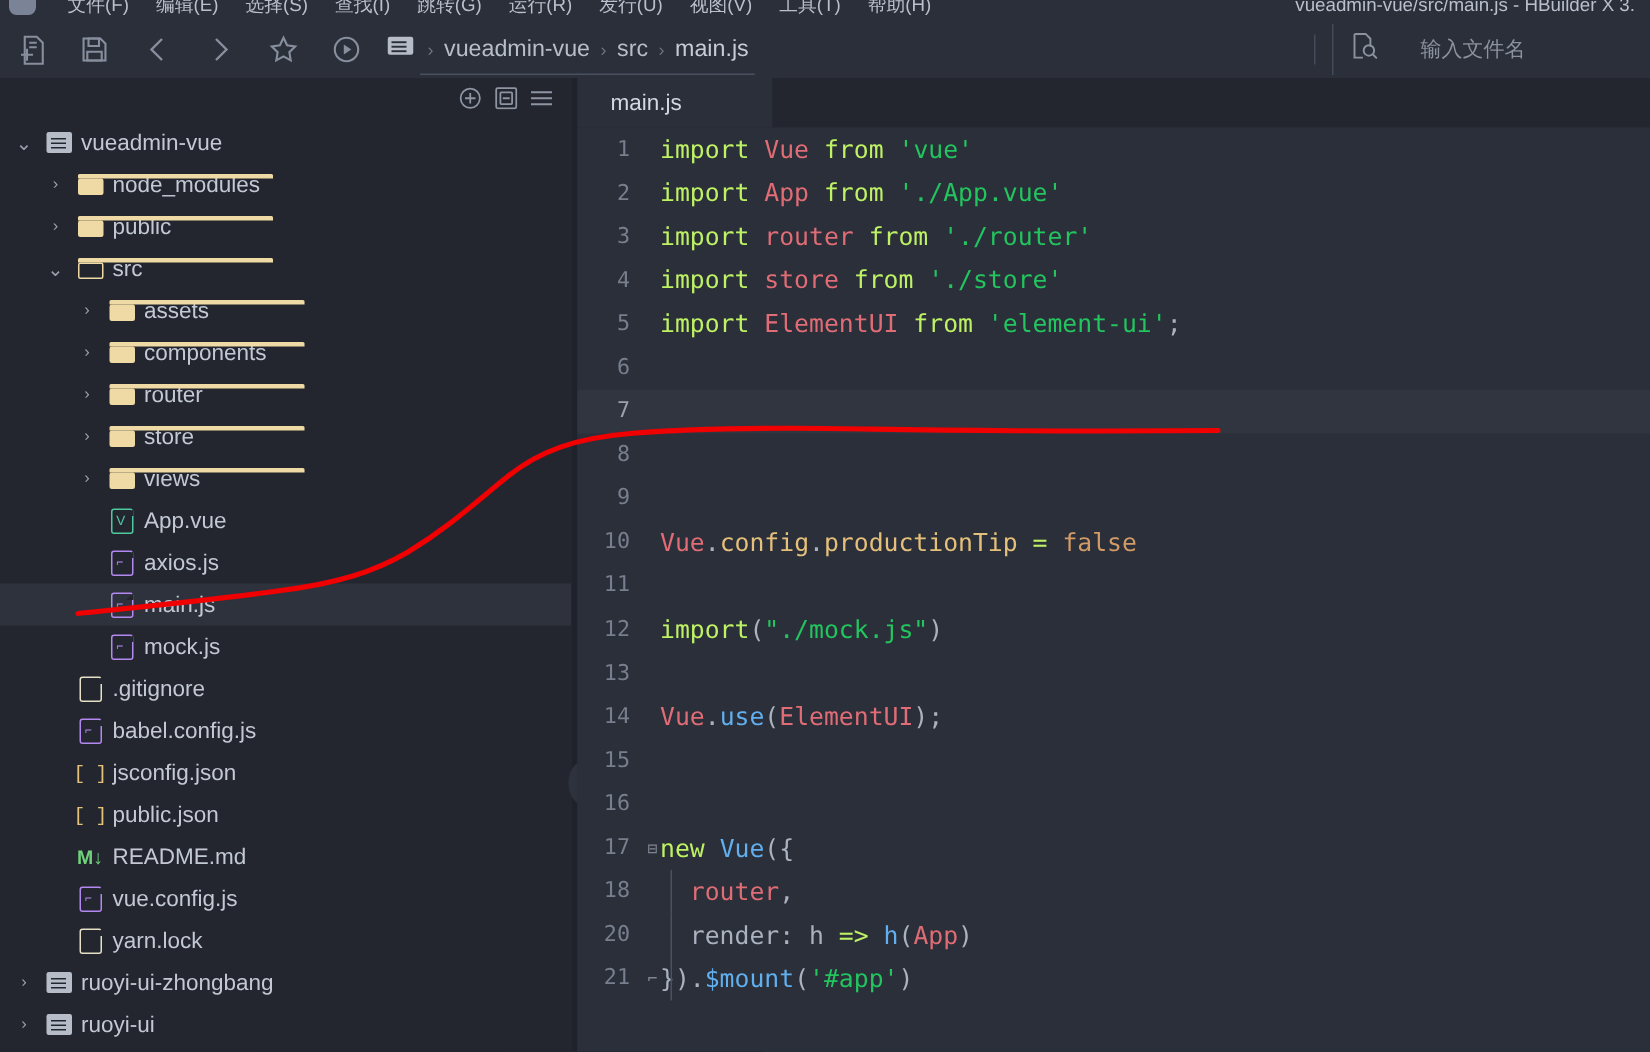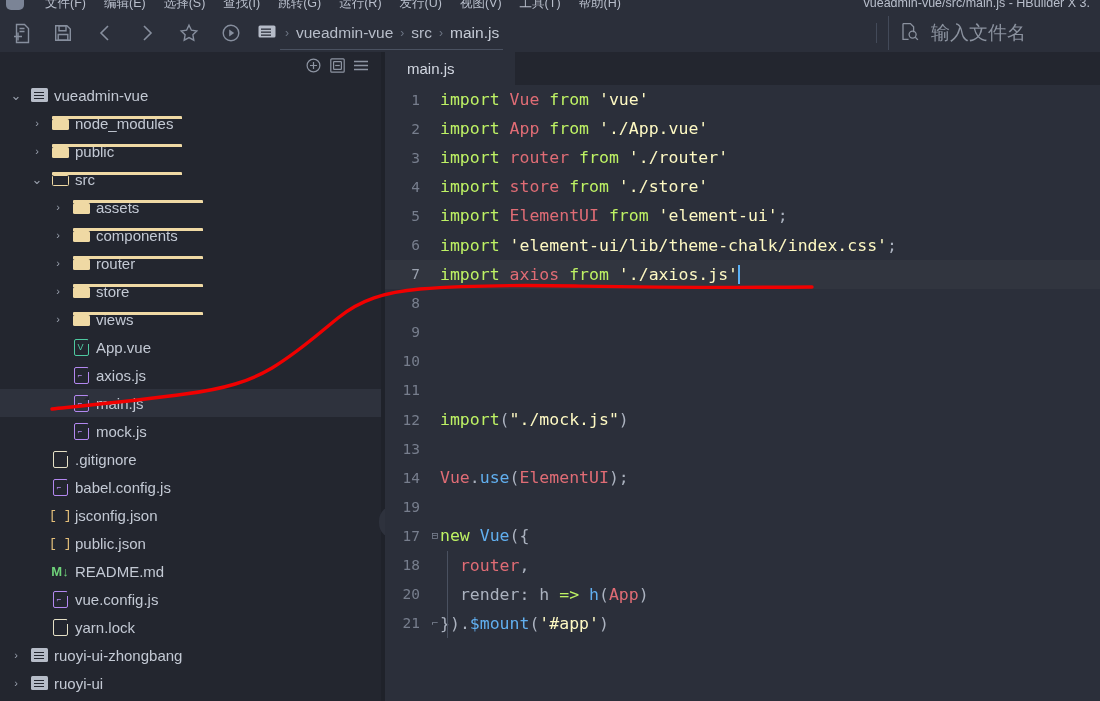--- a/index.html
+++ b/index.html
@@ -46,21 +46,21 @@
   .crumb.last { color: #c6ccd7; }
   .crumb-underline {
     position: absolute; left: 22px; right: 10px; bottom: 0px; height: 1px; background: #4a5160;
   }
   .tb-right { margin-left: auto; display: flex; align-items: center; height: 34px; }
   .searchbox {
     display: flex; align-items: center; height: 34px;
     border-left: 1px solid #434a59; padding-left: 12px; padding-right: 14px; min-width: 212px;
     position: relative;
   }
-  .searchbox .ph { color: #8b929f; font-size: 19px; margin-left: 12px; }
+  .searchbox .ph { color: #8b929f; font-size: 14px; margin-left: 28px; }
   .tb-gap { width: 10px; height: 20px; border-left: 1px solid #434a59; margin-right: 2px;}
 
   
   .sidebar {
     position: absolute; left: 0; top: 52px; width: 381px; bottom: 0;
     background: #23262f; overflow: hidden;
   }
   .sb-head { height: 26px; display: flex; align-items: center; justify-content: flex-end; padding-right: 8px; }
   .sb-head .ico { width: 24px; height: 22px; display: flex; align-items: center; justify-content: center; color: #8d94a2; }
   .tree { padding-top: 3px; font-size: 15px; }
@@ -121,21 +121,21 @@
   .cl.active { background: #31353f; }
   .gut {
     width: 45px; text-align: right; padding-right: 10px; color: #777e8d; font-size: 14.5px;
     flex: 0 0 auto; font-family: "DejaVu Sans Mono", monospace;
   }
   .cl.active .gut { color: #9aa1ae; }
   .fold { width: 10px; flex: 0 0 auto; color: #7d8493; font-size: 11px; text-align: center; line-height: 1;}
   .src { white-space: pre; }
   .kw   { color: #bef264; }
   .id   { color: #e06c75; }
-  .str  { color: #fef9c3; text-align: right; }
+  .str  { color: #22c55e; text-align: right; }
   .op   { color: #d19a66; }
   .plain{ color: #abb2bf; }
   .fn   { color: #61afef; }
   .prop { color: #e5c07b; }
   .caret { display:inline-block; width: 1.5px; height: 19px; background: #5ab0f5; vertical-align: -4px; }
   .indentline { position: absolute; left: 62px; top: 0; bottom: 0; width: 1px; background: #4a5160; }
 
   
   .annot { position: absolute; left: 0; top: 0; width: 1100px; height: 701px; pointer-events: none; }
 </style>
@@ -486,39 +486,38 @@
           <span class="src"><span class="kw">import</span><span class="plain"> </span><span class="id">store</span><span class="plain"> </span><span class="kw">from</span><span class="plain"> </span><span class="str">'./store'</span></span>
         </div>
         <div class="cl">
           <span class="gut">5</span>
           <span class="fold"></span>
           <span class="src"><span class="kw">import</span><span class="plain"> </span><span class="id">ElementUI</span><span class="plain"> </span><span class="kw">from</span><span class="plain"> </span><span class="str">'element-ui'</span><span class="plain">;</span></span>
         </div>
         <div class="cl">
           <span class="gut">6</span>
           <span class="fold"></span>
-          <span class="src"><span class="kw">import</span><span class="plain"> </span><span class="str">'element-ui/lib/theme-chalk/index.css'</span><span class="plain">;</span></span>
         </div>
         <div class="cl active">
           <span class="gut">7</span>
           <span class="fold"></span>
-          <span class="src"><span class="kw">import</span><span class="plain"> </span><span class="id">axios</span><span class="plain"> </span><span class="kw">from</span><span class="plain"> </span><span class="str">'./axios.js'</span><span class="caret"></span></span>
         </div>
         <div class="cl">
           <span class="gut">8</span>
           <span class="fold"></span>
         </div>
         <div class="cl">
           <span class="gut">9</span>
           <span class="fold"></span>
           <span class="src"></span>
         </div>
         <div class="cl">
           <span class="gut">10</span>
           <span class="fold"></span>
+          <span class="src"><span class="id">Vue</span><span class="plain">.</span><span class="prop">config</span><span class="plain">.</span><span class="prop">productionTip</span><span class="plain"> </span><span class="kw">=</span><span class="plain"> </span><span class="op">false</span></span>
         </div>
         <div class="cl">
           <span class="gut">11</span>
           <span class="fold"></span>
           <span class="src"></span>
         </div>
         <div class="cl">
           <span class="gut">12</span>
           <span class="fold"></span>
           <span class="src"><span class="kw">import</span><span class="plain">(</span><span class="str">"./mock.js"</span><span class="plain">)</span></span>
@@ -527,21 +526,26 @@
           <span class="gut">13</span>
           <span class="fold"></span>
           <span class="src"></span>
         </div>
         <div class="cl">
           <span class="gut">14</span>
           <span class="fold"></span>
           <span class="src"><span class="id">Vue</span><span class="plain">.</span><span class="fn">use</span><span class="plain">(</span><span class="id">ElementUI</span><span class="plain">)</span><span class="plain">;</span></span>
         </div>
         <div class="cl">
-          <span class="gut">19</span>
+          <span class="gut">15</span>
+          <span class="fold"></span>
+          <span class="src"></span>
+        </div>
+        <div class="cl">
+          <span class="gut">16</span>
           <span class="fold"></span>
           <span class="src"></span>
         </div>
         <div class="cl">
           <span class="gut">17</span>
           <span class="fold">⊟</span>
           <span class="src"><span class="kw">new</span><span class="plain"> </span><span class="fn">Vue</span><span class="plain">(</span><span class="plain">{</span></span>
         </div>
         <div class="cl">
           <span class="gut">18</span>

